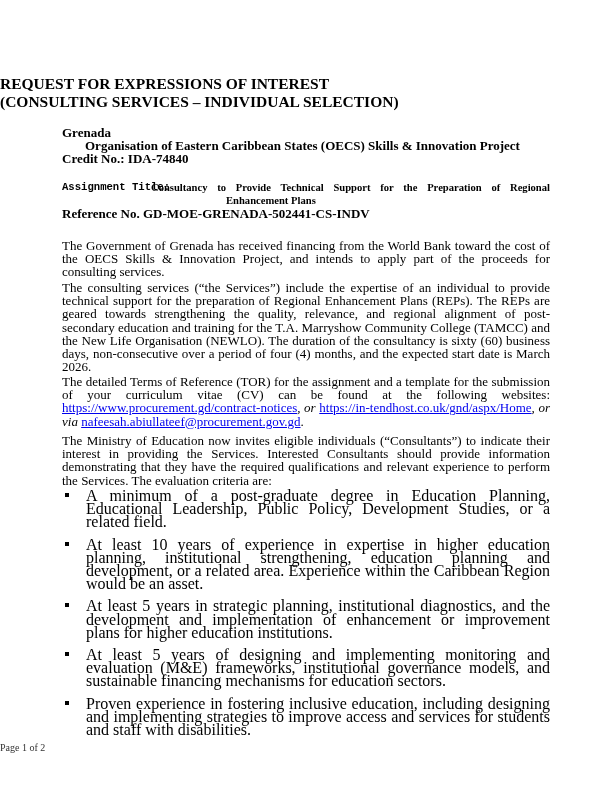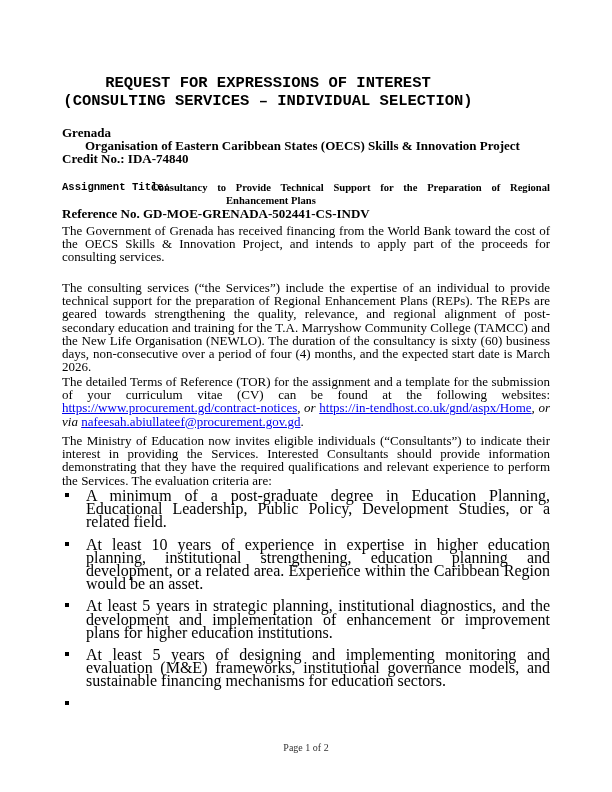--- a/index.html
+++ b/index.html
@@ -1,35 +1,35 @@
 <!DOCTYPE html>
 <html><head>
 <meta charset="utf-8">
 <style>
   html, body { margin: 0; padding: 0; background: #ffffff; }
   body { width: 612px; height: 792px; position: relative; overflow: hidden;
          font-family: "Liberation Serif", "DejaVu Serif", serif; color: #000; }
   .page { position: absolute; left: 0; top: 0; width: 612px; height: 792px; }
-  .title { position: absolute; left: 0; width: 536px; text-align: center;
-           font-weight: bold; font-size: 15.5px; line-height: 19px; font-family: Liberation Mono, monospace; }
+  .title { position: absolute; left: 0; width: 536px; 
+           font-weight: bold; font-size: 15.5px; line-height: 19px; }
   .title.l1 { top: 74px; }
   .title.l2 { top: 92px; }
   .blk { position: absolute; left: 62px; width: 488px; font-size: 13px; line-height: 13.2px; }
   .b { font-weight: bold; }
   .just { text-align: justify; }
   a.lnk { color: #0000ee; text-decoration: underline; }
   em.or { font-style: italic; }
   .assign { position: absolute; left: 62px; width: 488px; font-size: 10.6px; line-height: 13.2px; font-weight: bold; }
   .assign .label { position: absolute; left: 0; top: 0; white-space: nowrap; font-family: Liberation Mono, monospace; }
   .assign .val { position: absolute; left: 158px; width: 330px; top: 0; }
   .assign .val .l1 { position: absolute; left: -0px; top: 0; width: 330px; text-align: justify; text-align-last: justify; }
   ul.crit { position: absolute; left: 62px; width: 488px; margin: 0; padding: 0; list-style: none; font-size: 16px; line-height: 13.2px; }
   ul.crit li { position: relative; padding-left: 24px; margin: 0 0 9px 0; text-align: justify; }
   ul.crit li .bullet { position: absolute; left: 3px; top: 4px; width: 4px; height: 4px; background: #000; }
-  .footer { position: absolute; top: 742px; left: 0; width: 612px; text-align: center; font-size: 10px; color: #333; }
+  .footer { position: absolute; top: 742px; left: 0; width: 612px; text-align: left; font-size: 10px; color: #333; }
 </style>
 </head>
 <body>
 
 <div class="page">
 
   <div class="title l1">REQUEST FOR EXPRESSIONS OF INTEREST</div>
   <div class="title l2">(CONSULTING SERVICES – INDIVIDUAL SELECTION)</div>
 
   <div class="blk b" style="top:126px;">Grenada</div>
@@ -38,30 +38,30 @@
 
   <div class="assign" style="top:181px; height:40px;">
     <span class="label">Assignment Title:</span>
     <span class="val">
       <span class="l1" style="left:-69px; width:399px;">Consultancy to Provide Technical Support for the Preparation of Regional</span>
       <span style="position:absolute; top:13px; left:6px; white-space:nowrap;">Enhancement Plans</span>
     </span>
   </div>
   <div class="blk b" style="top:207px;">Reference No. GD-MOE-GRENADA-502441-CS-INDV</div>
 
-  <div class="blk just" style="top:224px;">The Government of Grenada has received financing from the World Bank toward the cost of the OECS Skills &amp; Innovation Project, and intends to apply part of the proceeds for consulting services.</div>
+  <div class="blk just" style="top:239px;">The Government of Grenada has received financing from the World Bank toward the cost of the OECS Skills &amp; Innovation Project, and intends to apply part of the proceeds for consulting services.</div>
 
   <div class="blk just" style="top:281px;">The consulting services (“the Services”) include the expertise of an individual to provide technical support for the preparation of Regional Enhancement Plans (REPs).  The REPs are geared towards strengthening the quality, relevance, and regional alignment of post-secondary education and training for the T.A. Marryshow Community College (TAMCC) and the New Life Organisation (NEWLO).  The duration of the consultancy is sixty (60) business days, non-consecutive over a period of four (4) months, and the expected start date is March 2026.</div>
 
   <div class="blk just" style="top:375px;"><span>The detailed Terms of Reference (TOR) for the assignment and a template for the submission of your curriculum vitae (CV) can be found at the following websites: </span><a class="lnk" href="#">https://www.procurement.gd/contract-notices</a><em class="or">, or </em><a class="lnk" href="#">https://in-tendhost.co.uk/gnd/aspx/Home</a><em class="or">, or via </em><a class="lnk" href="#">nafeesah.abiullateef@procurement.gov.gd</a><span>.</span></div>
 
   <div class="blk just" style="top:434px;">The Ministry of Education now invites eligible individuals (“Consultants”) to indicate their interest in providing the Services. Interested Consultants should provide information demonstrating that they have the required qualifications and relevant experience to perform the Services. The evaluation criteria are:</div>
 
   <ul class="crit" style="top:489px;">
     <li><span class="bullet"></span><span>A minimum of a post-graduate degree in Education Planning, Educational Leadership, Public Policy, Development Studies, or a related field.</span></li>
     <li><span class="bullet"></span><span>At least 10 years of experience in expertise in higher education planning, institutional strengthening, education planning and development, or a related area. Experience within the Caribbean Region would be an asset.</span></li>
     <li><span class="bullet"></span><span>At least 5 years in strategic planning, institutional diagnostics, and the development and implementation of enhancement or improvement plans for higher education institutions.</span></li>
     <li><span class="bullet"></span><span>At least 5 years of designing and implementing monitoring and evaluation (M&amp;E) frameworks, institutional governance models, and sustainable financing mechanisms for education sectors.</span></li>
-    <li><span class="bullet"></span></li>
+    <li><span class="bullet"></span><span>Proven experience in fostering inclusive education, including designing and implementing strategies to improve access and services for students and staff with disabilities.</span></li>
   </ul>
 
   <div class="footer">Page 1 of 2</div>
 </div>
 
 </body></html>

